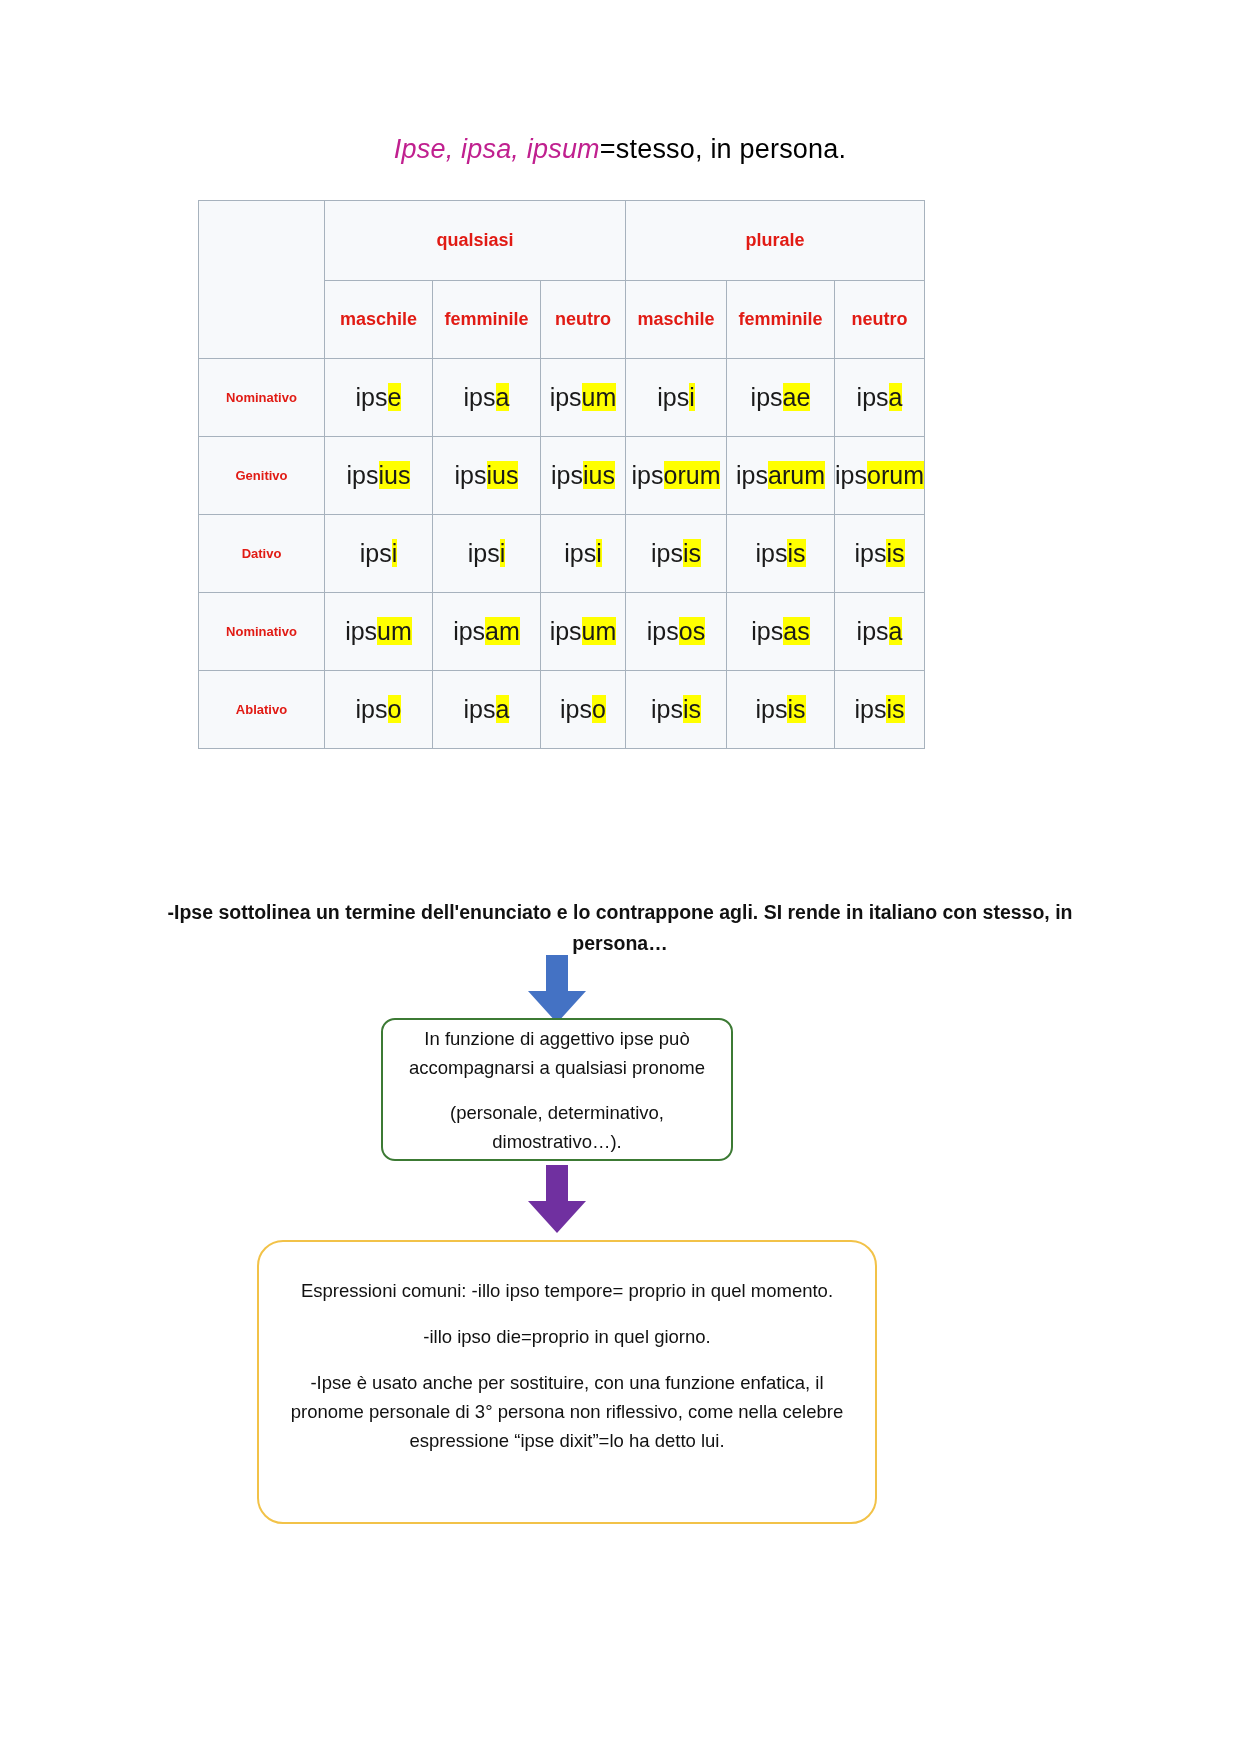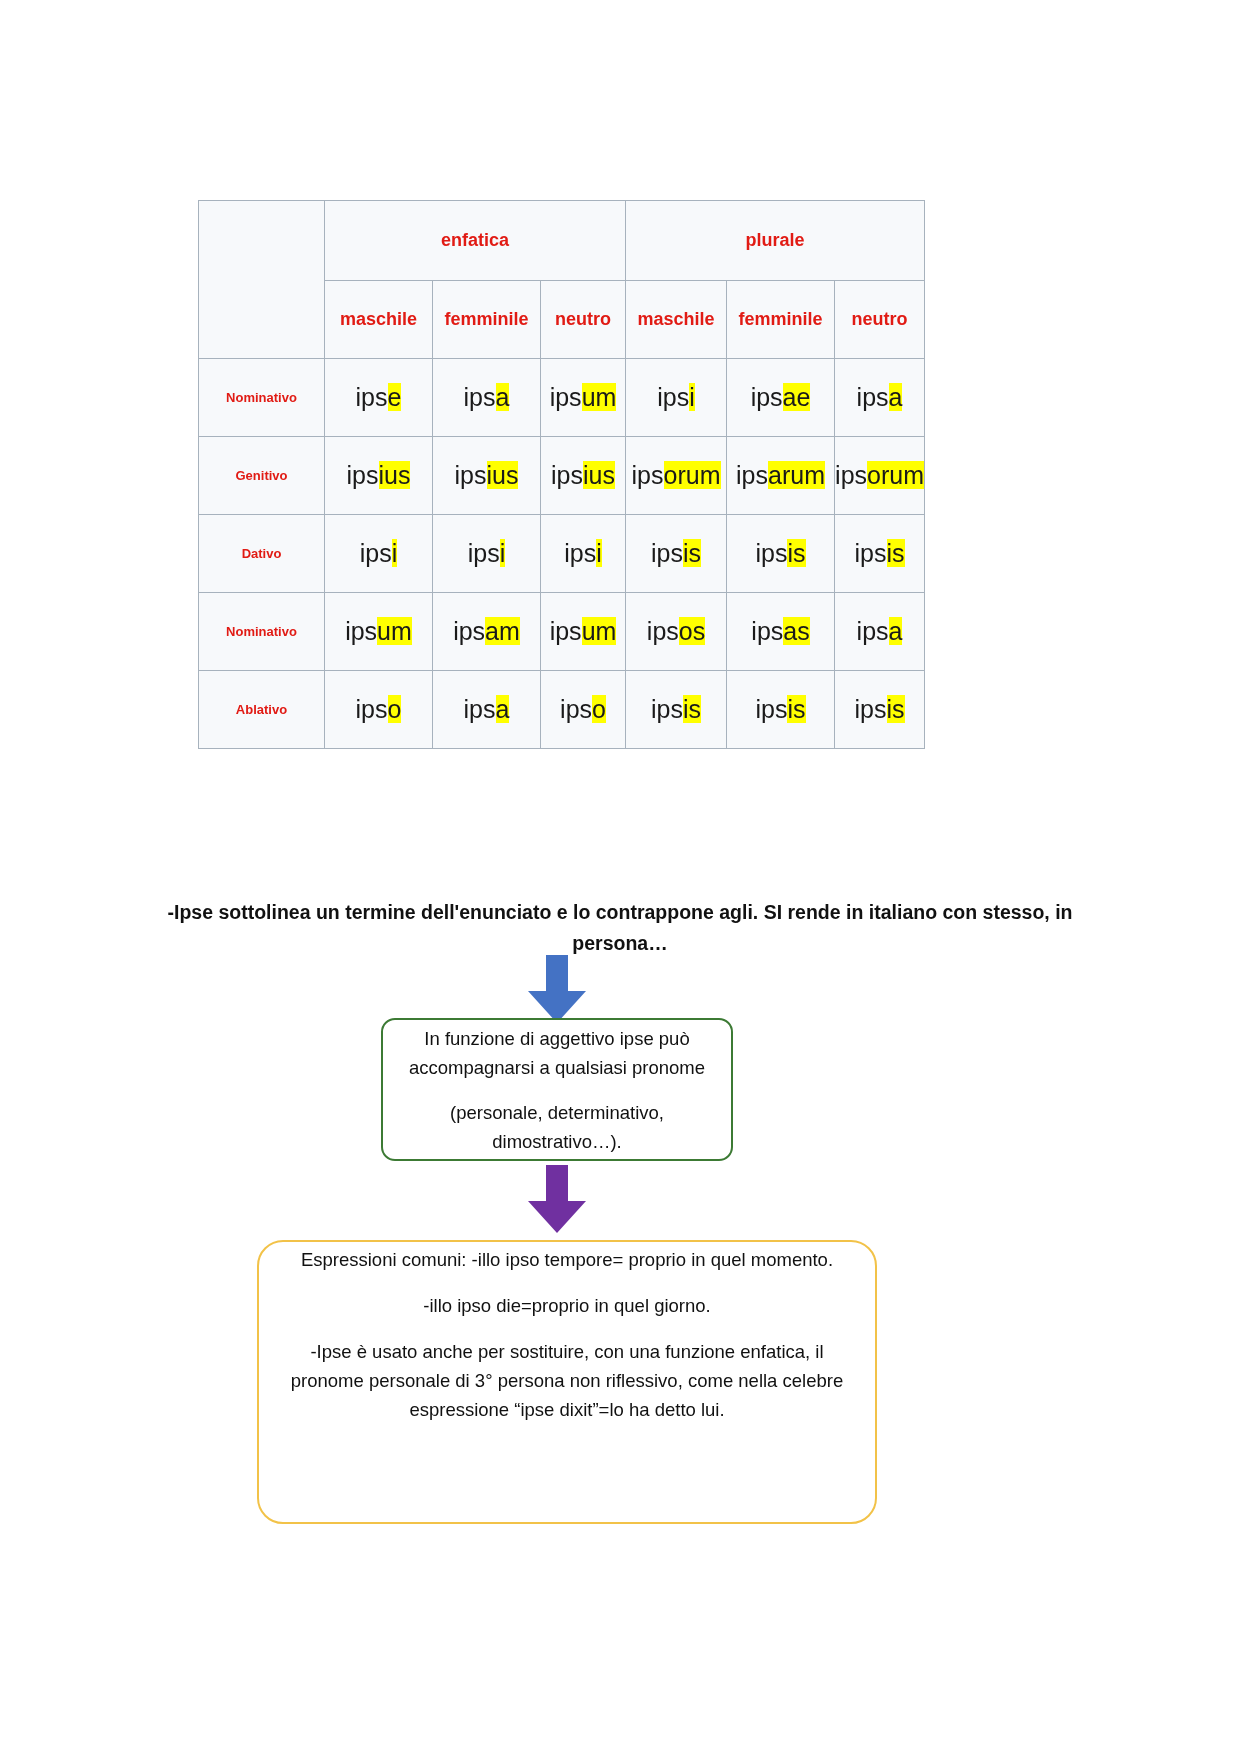--- a/index.html
+++ b/index.html
@@ -131,55 +131,58 @@
   
   .yellow-box {
     position: absolute;
     top: 1240px;
     left: 257px;
     width: 620px;
     height: 284px;
     border: 2.2px solid #f2c248;
     border-radius: 26px;
     background: #ffffff;
-    padding: 3px 20px;
+    padding: 34px 20px;
     display: flex;
     flex-direction: column;
     align-items: center;
     justify-content: flex-start;
   }
   .yellow-box p {
     margin: 0;
     text-align: center;
     font-size: 18.5px;
     line-height: 29px;
     color: #111;
   }
   .yellow-box p + p { margin-top: 17px; }
 </style>
 </head>
 <body>
 
 <div class="page">
 
+  <div class="title">
+    <span class="latin">Ipse, ipsa, ipsum</span><span>=stesso, in persona.</span>
+  </div>
 
   <table class="decl-table">
     <colgroup>
       <col class="c0">
         <col class="c1">
         <col class="c2">
         <col class="c3">
         <col class="c4">
         <col class="c5">
         <col class="c6">
     </colgroup>
     <tbody id="table-body">
         <tr>
           <td class="corner grp" rowspan="2"></td>
-          <td class="hdr grp" colspan="3">enfatica</td>
+          <td class="hdr grp" colspan="3">qualsiasi</td>
           <td class="hdr grp" colspan="3">plurale</td>
         </tr>
         <tr>
           <td class="hdr">maschile</td>
           <td class="hdr">femminile</td>
           <td class="hdr">neutro</td>
           <td class="hdr">maschile</td>
           <td class="hdr">femminile</td>
           <td class="hdr">neutro</td>
         </tr>

